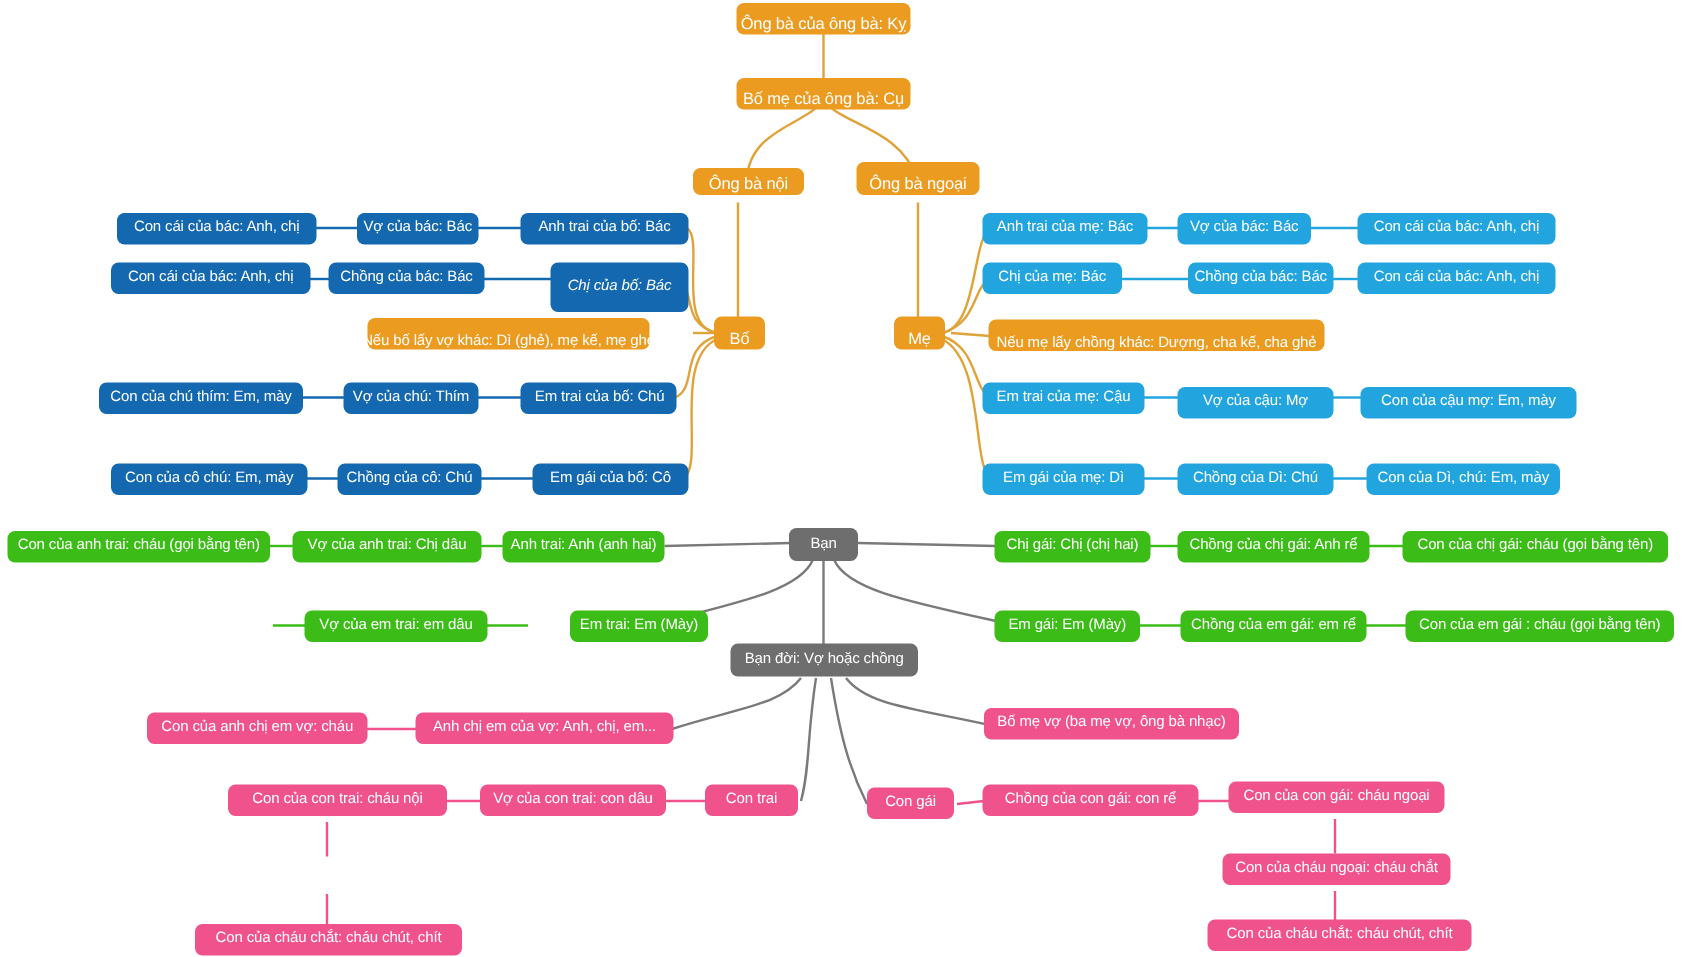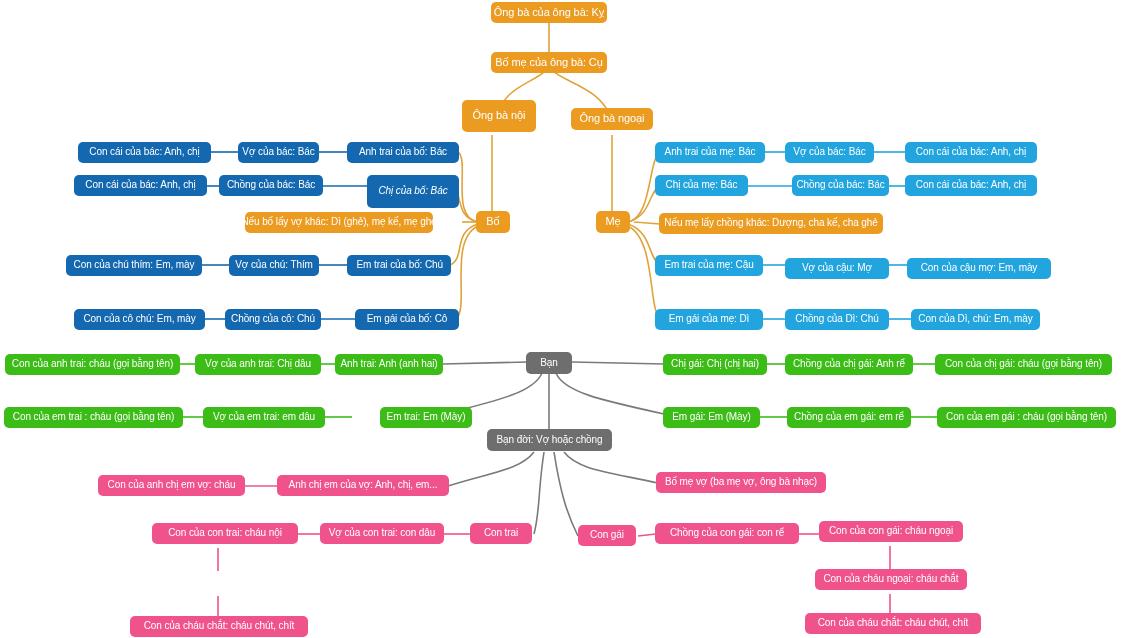--- a/index.html
+++ b/index.html
@@ -34,21 +34,21 @@
     display: flex;
     align-items: center;
     justify-content: center;
     text-align: center;
     line-height: 1.05;
     white-space: nowrap;
     padding: 0 8px;
     letter-spacing: -0.1px;
     z-index: 2;
   }
-  .n-orange  { background: #eb9b20; }
+  .n-orange  { background: #eb9b20; align-items: flex-end; }
   .n-dblue   { background: #1468b0; }
   .n-lblue   { background: #22a5df; }
   .n-green   { background: #3cbc17; }
   .n-pink    { background: #f0528c; }
   .n-gray    { background: #6e6e6e; }
 
   .fs11 { font-size: 11px; }
   .fs10 { font-size: 10px; }
 </style>
 </head>
@@ -129,21 +129,21 @@
   </svg>
 
   <div class="node n-orange fs11" style="left:491px; top:2px; width:116px; height:21px;">
     <span>Ông bà của ông bà: Kỵ</span>
   </div>
 
   <div class="node n-orange fs11" style="left:491px; top:52px; width:116px; height:21px;">
     <span>Bố mẹ của ông bà: Cụ</span>
   </div>
 
-  <div class="node n-orange fs11" style="left:462px; top:100px; width:74px; height:32px;">
+  <div class="node n-orange fs11" style="left:462px; top:112px; width:74px; height:18px;">
     <span>Ông bà nội</span>
   </div>
 
   <div class="node n-orange fs11" style="left:571px; top:108px; width:82px; height:22px;">
     <span>Ông bà ngoại</span>
   </div>
 
   <div class="node n-orange fs11" style="left:476px; top:211px; width:34px; height:22px;">
     <span>Bố</span>
   </div>
@@ -257,23 +257,20 @@
   <div class="node n-green fs10" style="left:5px; top:354px; width:175px; height:21px;">
     <span>Con của anh trai: cháu (gọi bằng tên)</span>
   </div>
 
   <div class="node n-green fs10" style="left:351px; top:407px; width:92px; height:21px;margin-left:29px;">
     <span>Em trai: Em (Mày)</span>
   </div>
   <div class="node n-green fs10" style="left:203px; top:407px; width:122px; height:21px;">
     <span>Vợ của em trai: em dâu</span>
   </div>
-  <div class="node n-green fs10" style="left:4px; top:407px; width:179px; height:21px;">
-    <span>Con của em trai : cháu (gọi bằng tên)</span>
-  </div>
 
   <div class="node n-green fs10" style="left:663px; top:354px; width:104px; height:21px;">
     <span>Chị gái: Chị (chị hai)</span>
   </div>
   <div class="node n-green fs10" style="left:785px; top:354px; width:128px; height:21px;">
     <span>Chồng của chị gái: Anh rể</span>
   </div>
   <div class="node n-green fs10" style="left:935px; top:354px; width:177px; height:21px;">
     <span>Con của chị gái: cháu (gọi bằng tên)</span>
   </div>

